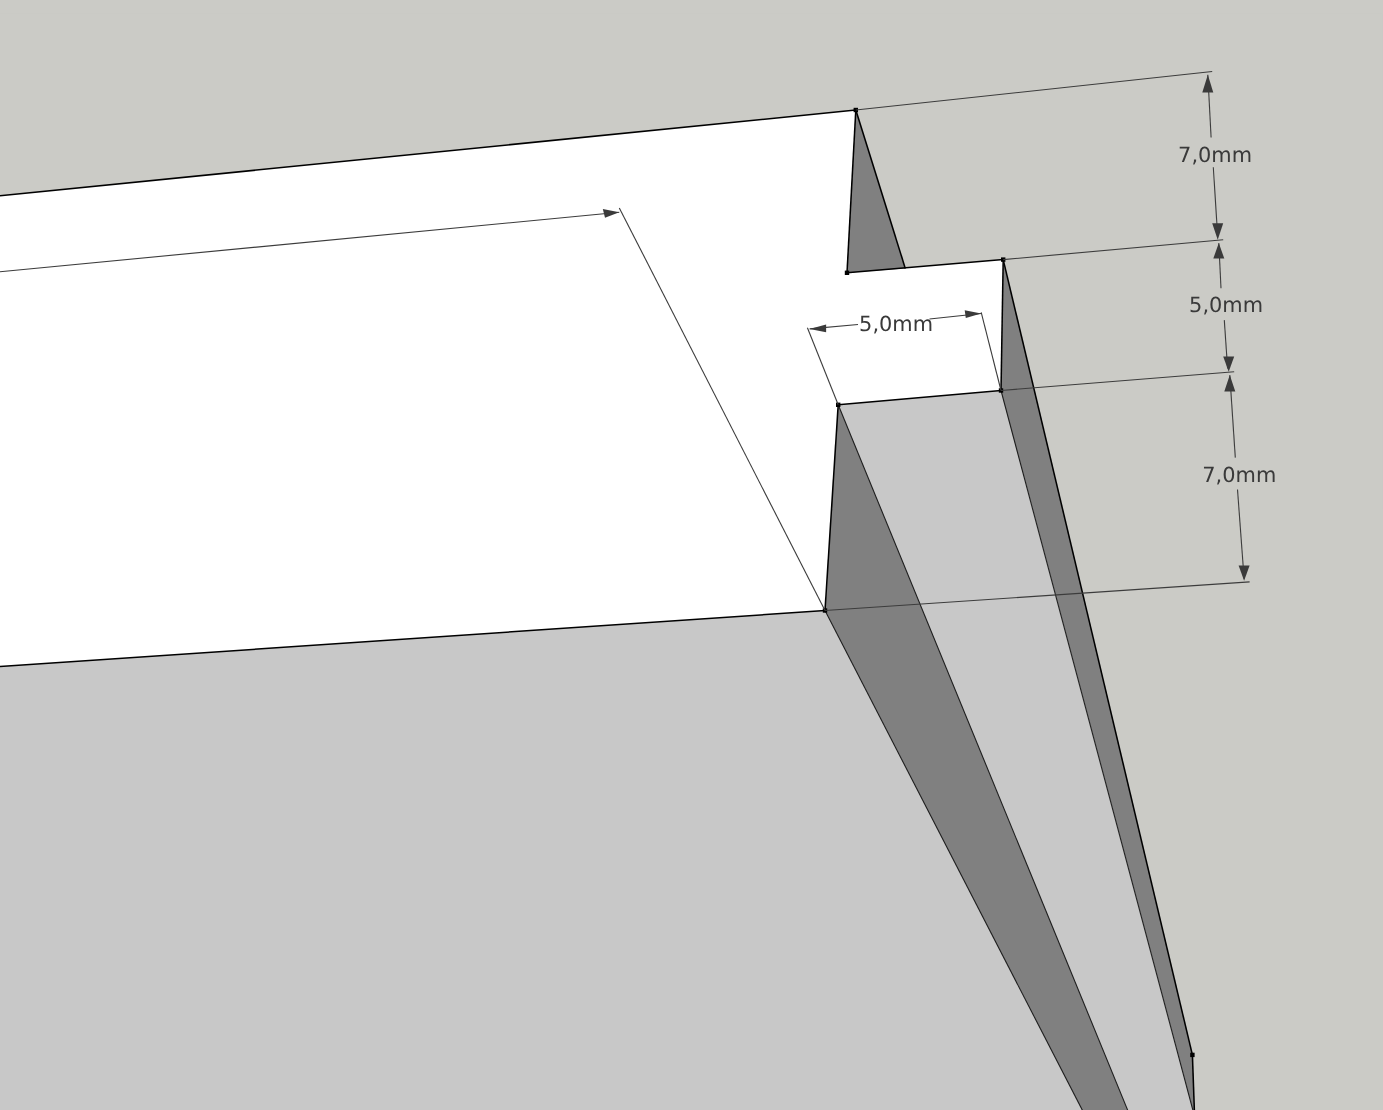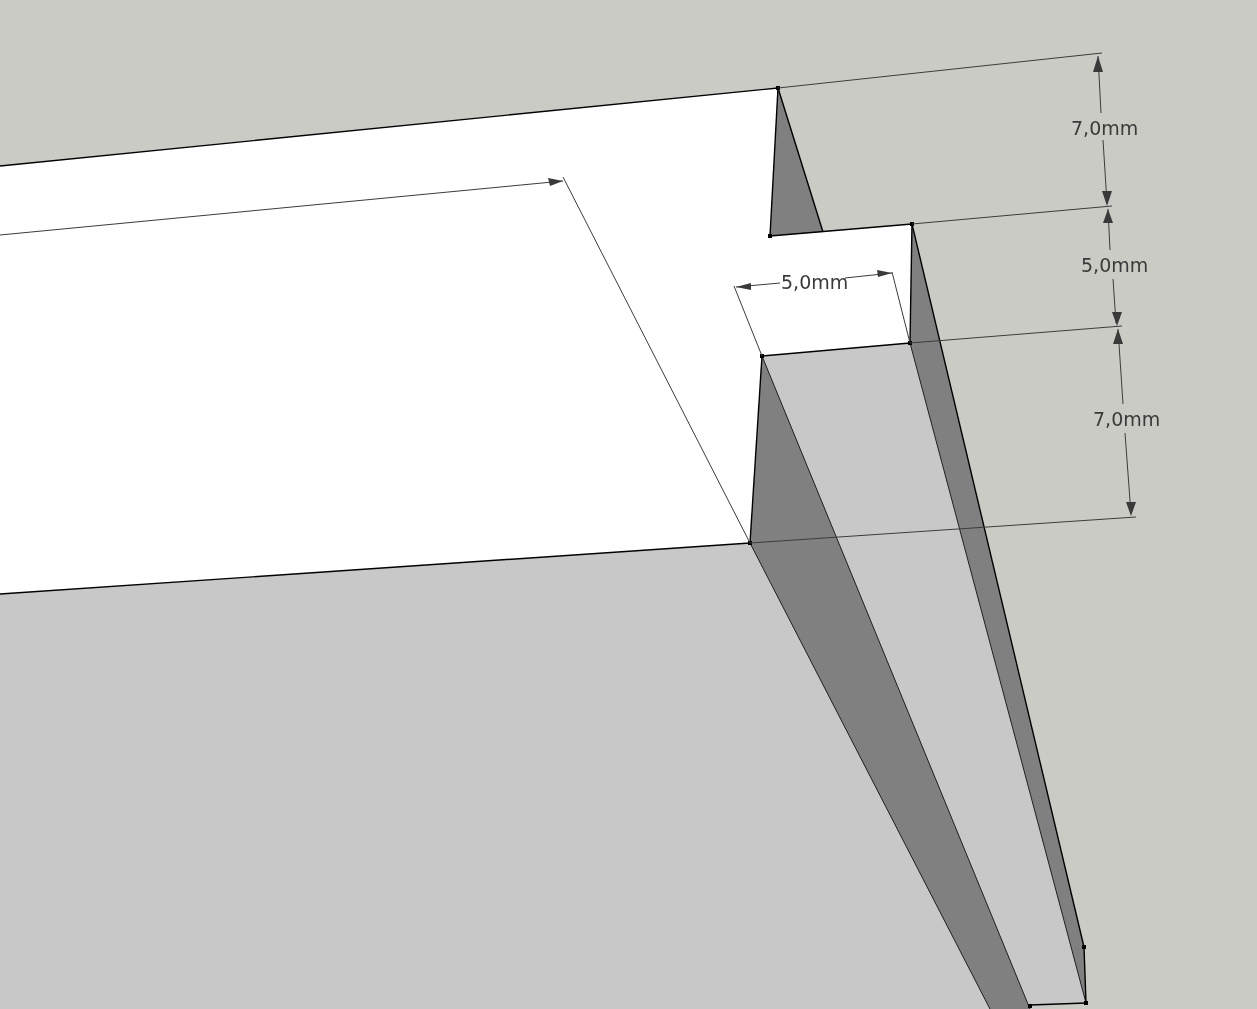--- a/index.html
+++ b/index.html
@@ -1,17 +1,17 @@
 <!DOCTYPE html>
 <html><head>
 <meta charset="utf-8">
 <style>
   html, body { margin: 0; padding: 0; }
   body { width: 1257px; height: 1009px; overflow: hidden; background: #cbcbc6; font-family: "DejaVu Sans", sans-serif; }
-  #viewport { position: absolute; left: 0; top: 0; width: 1257px; height: 830px; }
+  #viewport { position: absolute; left: 0; top: 12px; width: 1257px; height: 830px; }
   svg { display: block; }
   .dim-text { font-family: "DejaVu Sans", sans-serif; font-size: 19px; fill: #3a3a3a; }
   .edge { stroke: #000; stroke-width: 1.4; fill: none; }
   .thin { stroke: #1e1e1e; stroke-width: 1; fill: none; }
   .dimline { stroke: #3c3c3c; stroke-width: 1; fill: none; }
   .arrow { fill: #3a3a3a; }
   .vertex { fill: #000; }
 </style>
 </head>
 <body>

